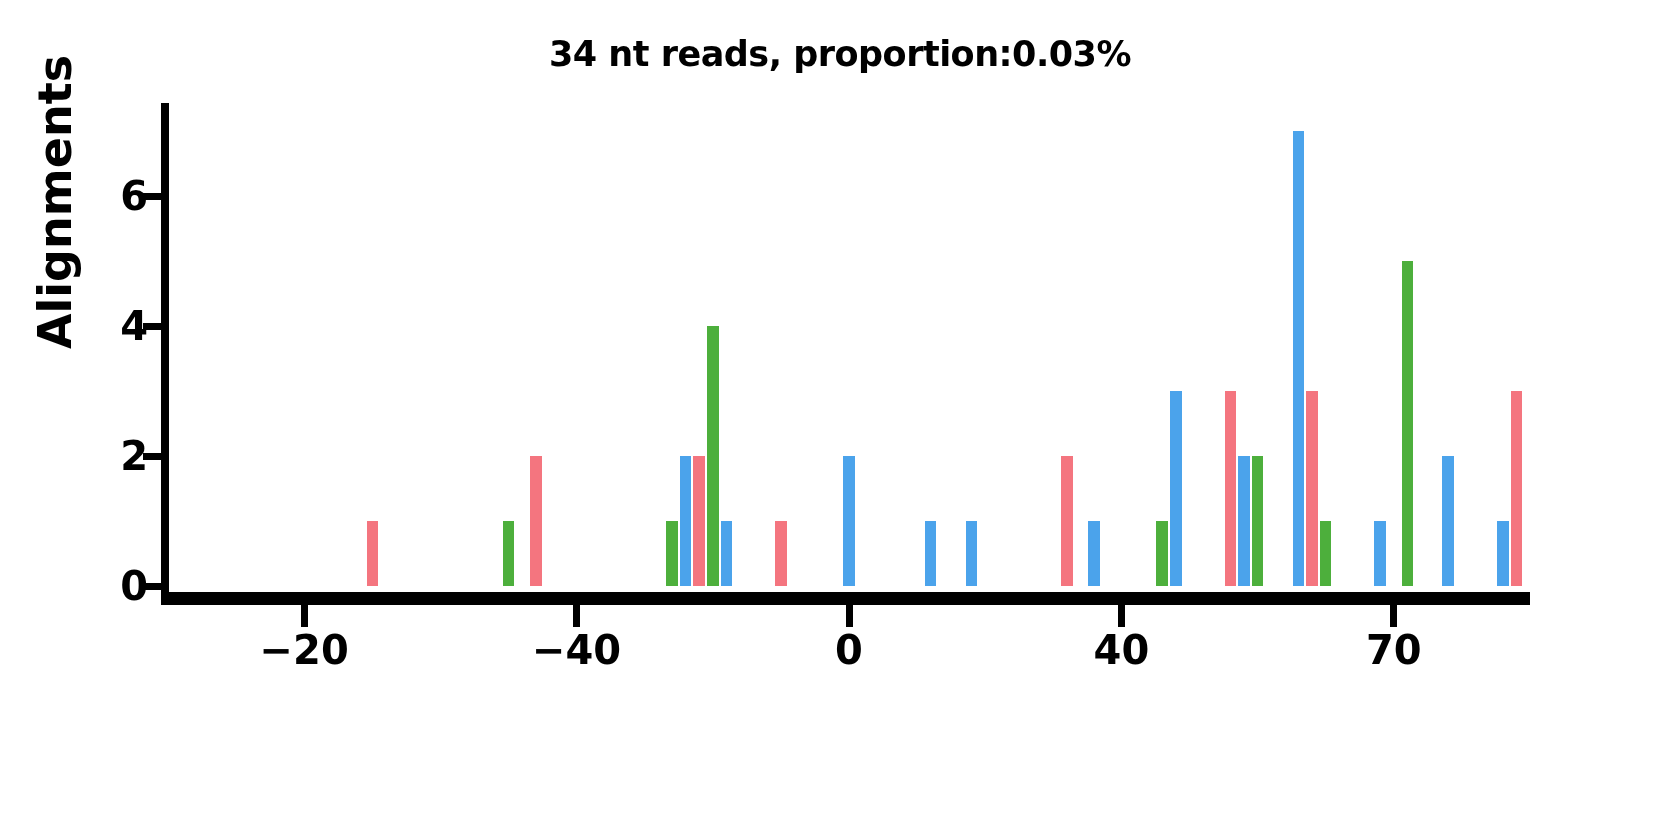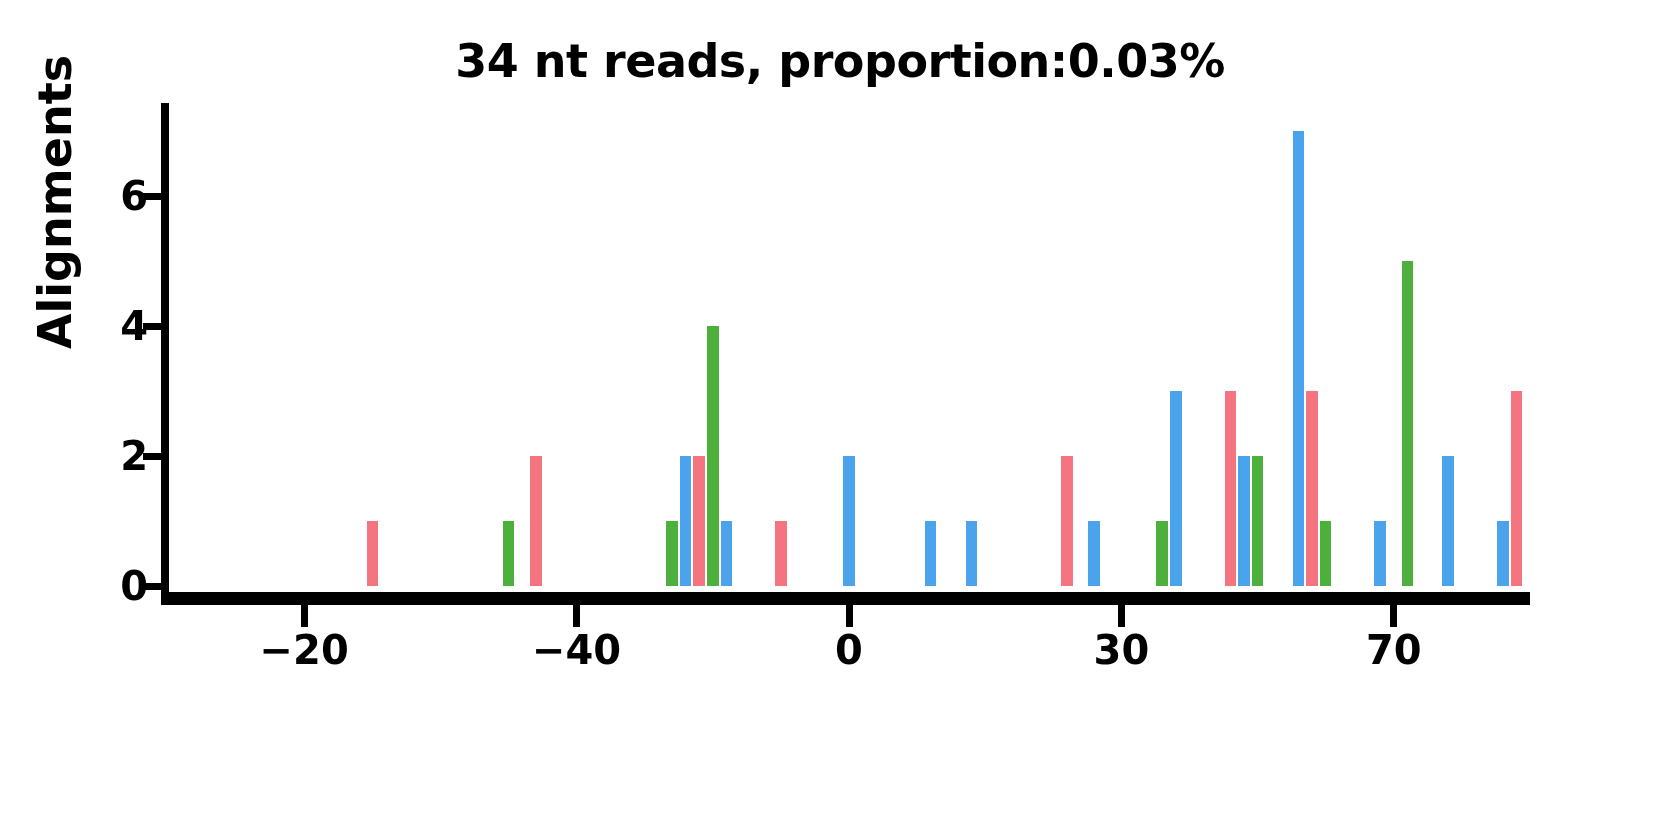--- a/index.html
+++ b/index.html
@@ -19,21 +19,21 @@
     overflow: hidden;
   }
   
   #chart-title {
     position: absolute;
     left: 0;
     top: 34px;
     width: 1680px;
     text-align: center;
     font-family: "DejaVu Sans", sans-serif;
-    font-size: 46px;
+    font-size: 35px;
     font-weight: bold;
     color: #000000;
     letter-spacing: -0.5px;
     white-space: nowrap;
   }
   
   #plot-area {
     position: absolute;
     left: 168px;
     top: 105px;
@@ -183,21 +183,21 @@
       <div class="ytick-label" style="top: 176px;">6</div>
     </div>
   <div id="x-ticks">
       <div class="xtick" style="left: 300.7px;"></div>
       <div class="xtick-label" style="left: 234.2px;">−20</div>
       <div class="xtick" style="left: 573.1px;"></div>
       <div class="xtick-label" style="left: 506.6px;">−40</div>
       <div class="xtick" style="left: 845.5px;"></div>
       <div class="xtick-label" style="left: 779px;">0</div>
       <div class="xtick" style="left: 1117.9px;"></div>
-      <div class="xtick-label" style="left: 1051.4px;">30</div>
+      <div class="xtick-label" style="left: 1051.4px;">40</div>
       <div class="xtick" style="left: 1390.3px;"></div>
       <div class="xtick-label" style="left: 1323.8px;">70</div>
     </div>
 
 
   <div id="ylabel">Alignments</div>
 
 </div>
 
 </body></html>

